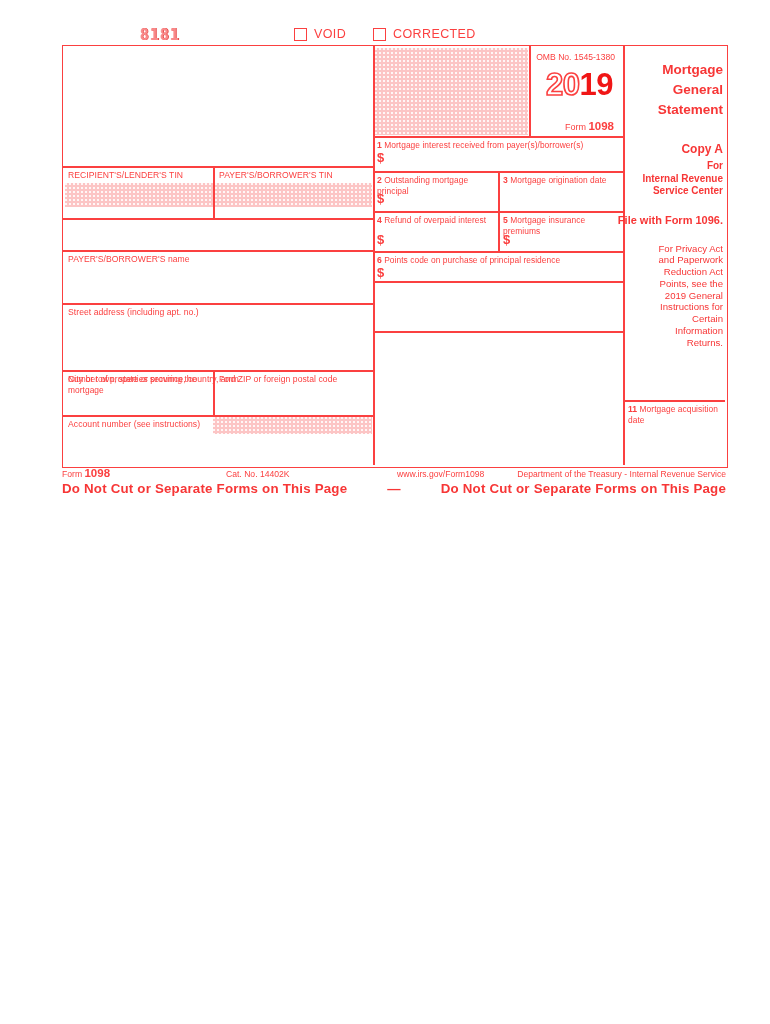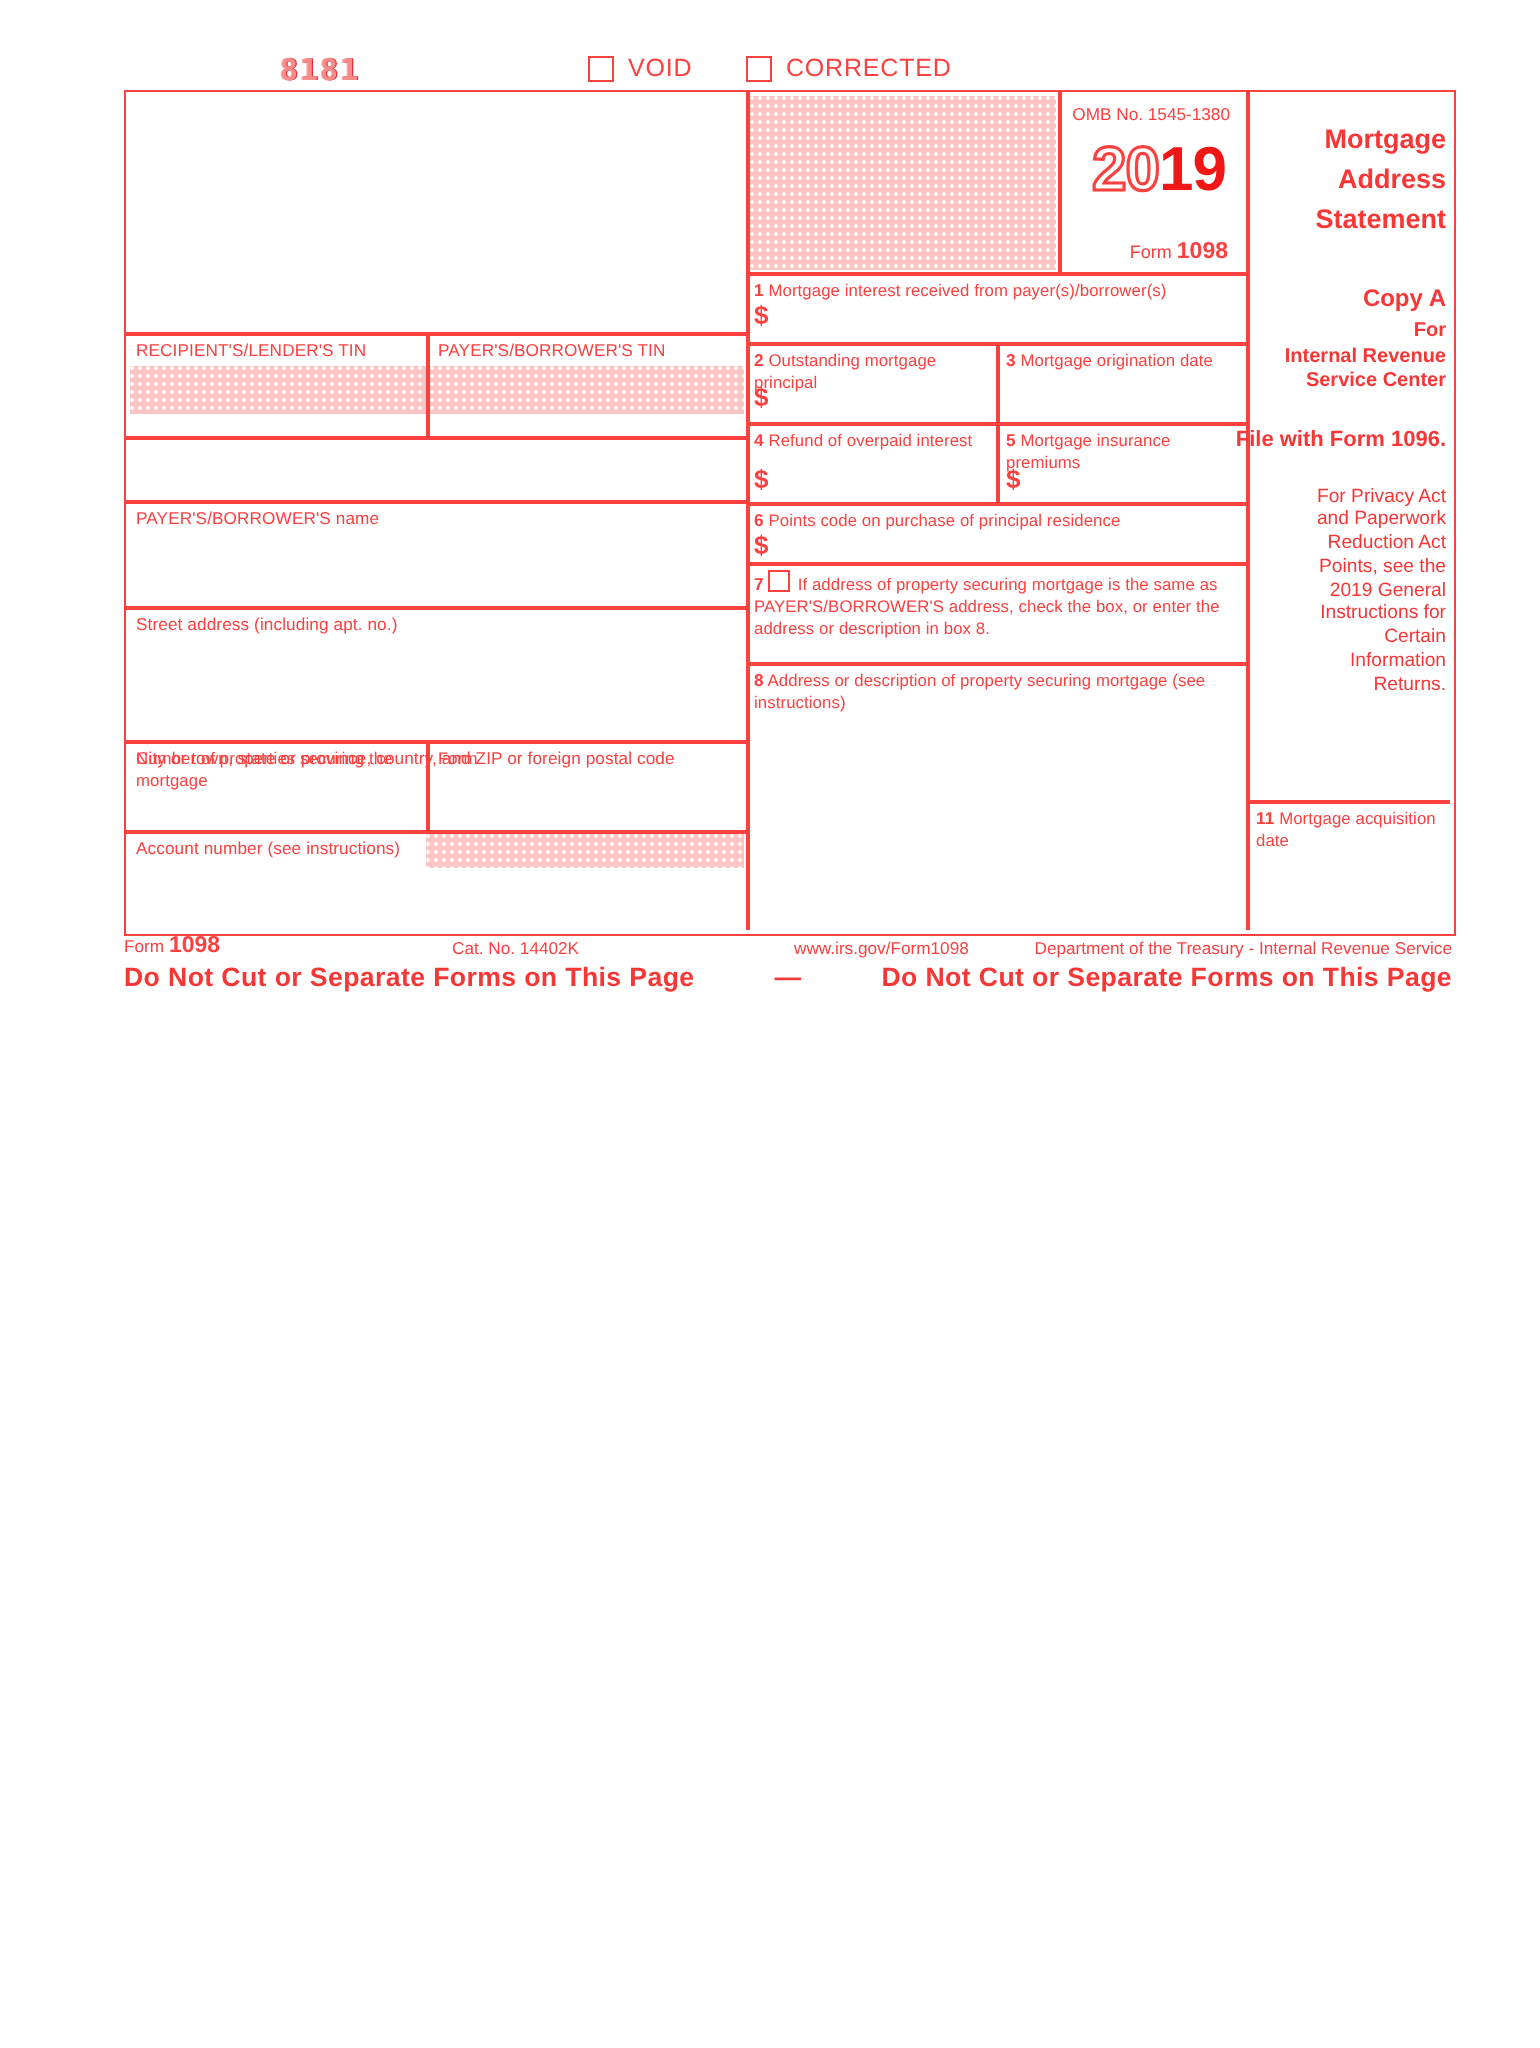--- a/index.html
+++ b/index.html
@@ -278,21 +278,21 @@
         <span class="hollow">20</span><span class="solid">19</span>
       </div>
       <div id="form-no-top">
         <span>Form</span>
         <b>1098</b>
       </div>
     </div>
 
     <div id="title-block">
       <div>Mortgage</div>
-      <div>Address</div>
+      <div>General</div>
       <div>Statement</div>
     </div>
 
     <div id="copya" style="top:96px;">
       <div class="ca-title">Copy A</div>
       <div class="ca-for">For</div>
       <div class="ca-for">Internal Revenue</div>
       <div class="ca-for">Service Center</div>
       <div class="ca-file" style="margin-top:16px;">File with Form 1096.</div>
       <div class="ca-priv" style="margin-top:17px;">
@@ -372,29 +372,21 @@
     <div class="dollar" style="left:440px; top:186px;">$</div>
     <div style="position:absolute; left:451px; top:186px; width:106px; height:17px;"></div>
 
     <div class="blabel" style="left:314px; top:209px; width:245px;">
       <span class="num">6</span>
       <span>Points code on purchase of principal residence</span>
     </div>
     <div class="dollar" style="left:314px; top:219px;">$</div>
     <div style="position:absolute; left:325px; top:219px; width:232px; height:14px;"></div>
 
-    <div class="blabel" style="left:314px; top:239px; width:244px; line-height:11px;">
-      <span class="num">7</span><span class="inline-cbox"></span><span>If address of property securing mortgage is the same</span>
-      <span>as PAYER'S/BORROWER'S address, check the box, or enter the address or description in box 8.</span>
-    </div>
-
-    <div class="blabel" style="left:314px; top:289px; width:244px; line-height:11px;">
-      <span class="num">8</span>
-      <span>Address or description of property securing mortgage (see instructions)</span>
-    </div>
+
     <div style="position:absolute; left:314px; top:315px; width:243px; height:100px;"></div>
 
     <div class="blabel" style="left:565px; top:358px; width:95px; line-height:10.5px;">
       <span class="num">11</span>
       <span>Mortgage acquisition date</span>
     </div>
     <div style="position:absolute; left:563px; top:382px; width:98px; height:34px;"></div>
 
   </div>
 

